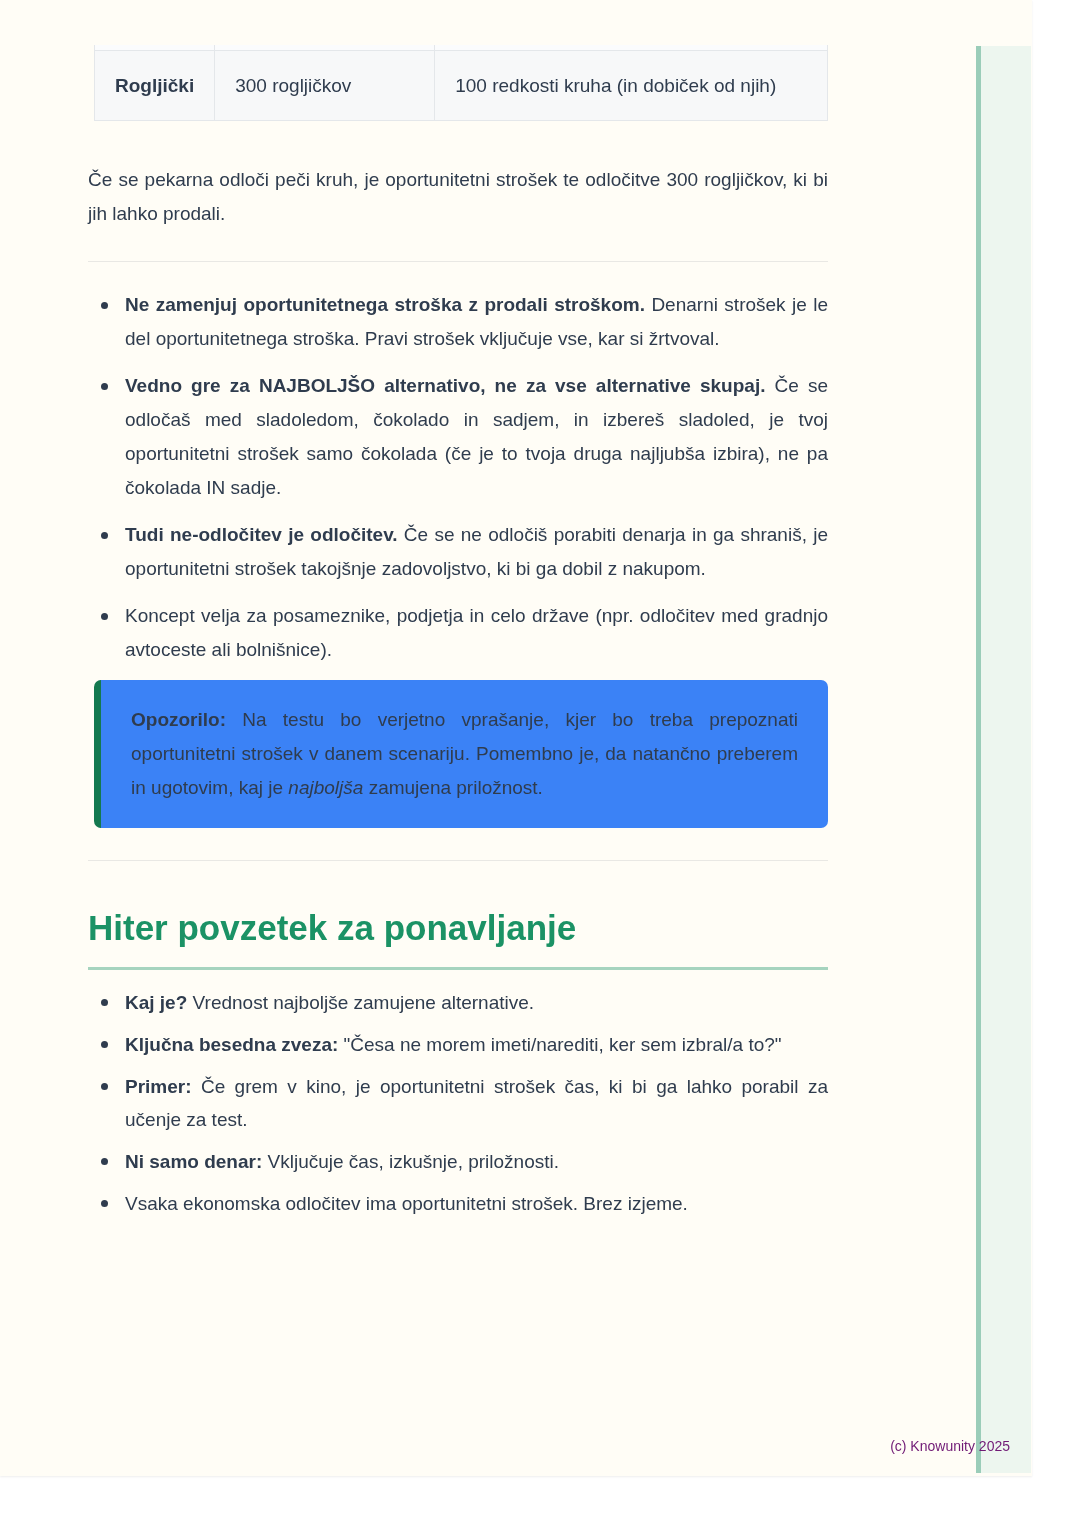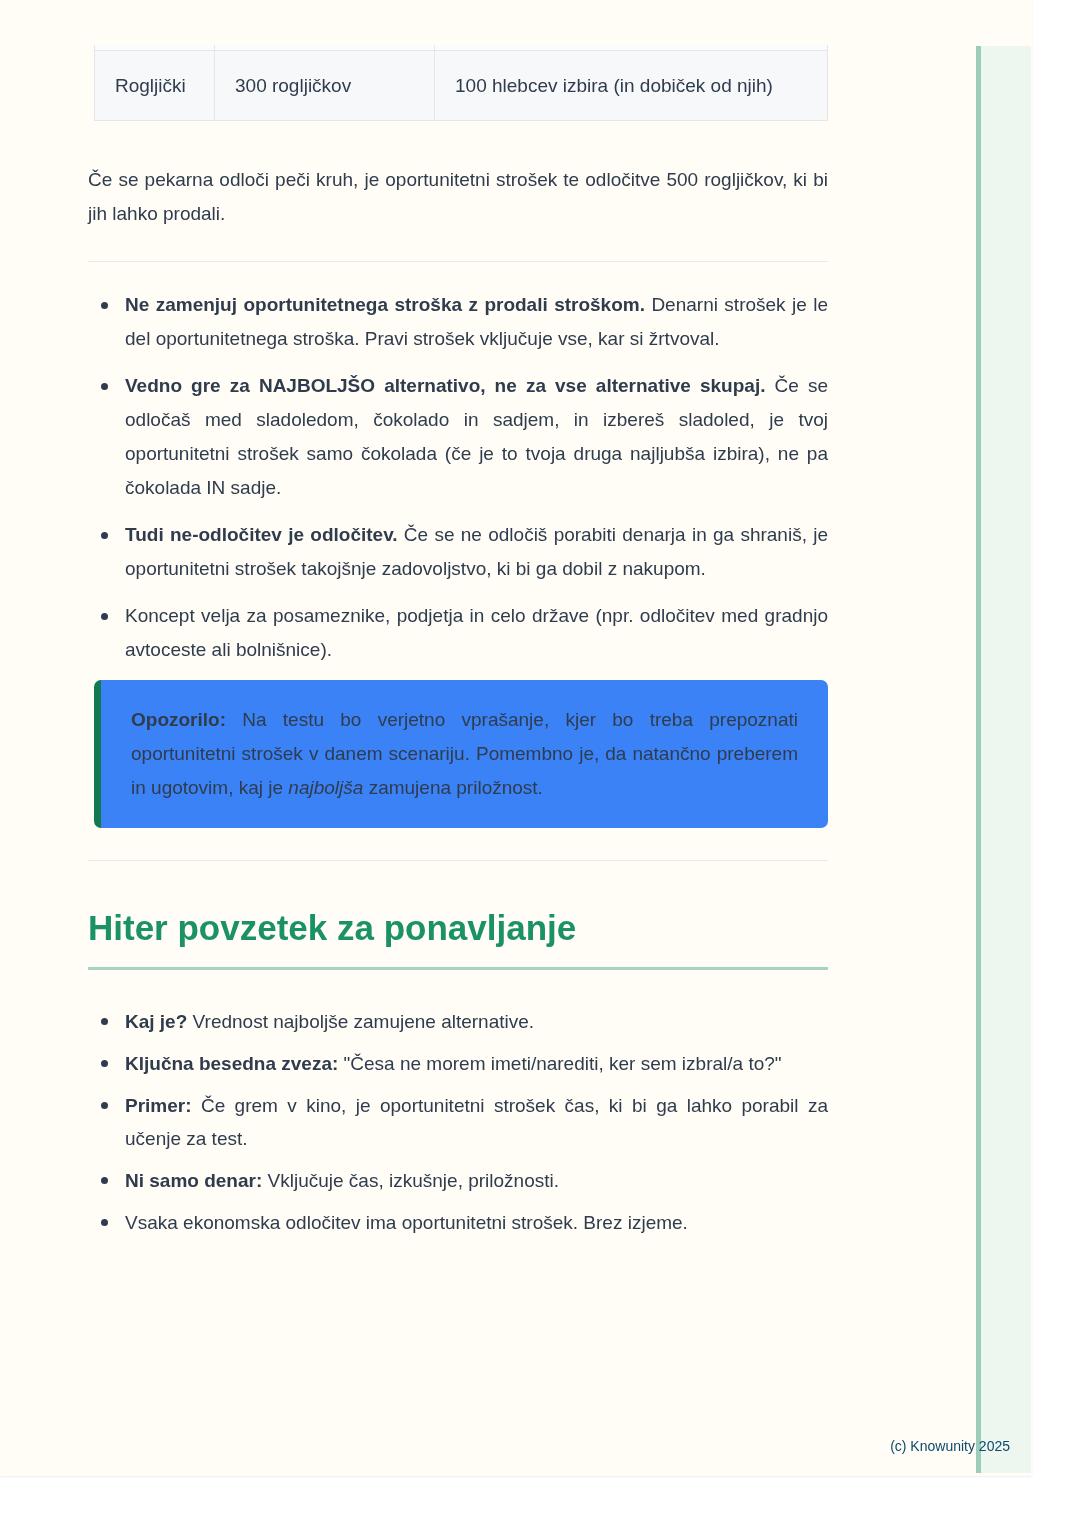--- a/index.html
+++ b/index.html
@@ -14,55 +14,55 @@
     background:#edf6ef; border-left:5px solid #9bcdb9;
   }
   .content { position:absolute; left:88px; top:0; width:740px; color:#2f3c4e; font-size:19px; }
 
   
   .table-clip { margin-top:45px; margin-left:6px; width:734px; height:82px; overflow:hidden; }
   table.data-table { border-collapse:collapse; width:734px; margin-top:-12px; background:#f7f8f9; }
   table.data-table td { border:1px solid #e4e7ea; padding:0 20px; vertical-align:middle; }
   tr.cut-row td { height:17px; background:#fbfcfd; }
   tr.main-row td { height:70px; }
-  td.c1 { width:120px; font-weight:normal; }
+  td.c1 { width:120px; font-weight:bold; }
   td.c2 { width:220px; }
 
   .para { margin-top:36px; line-height:34px; text-align:justify; }
 
   .divider { margin-top:30px; border:none; border-top:1px solid #e9e8e4; height:0; }
   .divider2 { margin-top:32px; border:none; border-top:1px solid #e9e8e4; height:0; }
 
   h1.section-title {
     margin-top:38px; font-size:35px; font-weight:700; color:#1b9265;
     line-height:45px; padding-bottom:17px; border-bottom:3px solid #a6d4bf;
   }
   h1.section-title.second { margin-top:44px; }
 
   ul.bullets { margin-top:26px; list-style:none; text-align:justify; }
   ul.bullets li { position:relative; padding-left:37px; line-height:34px; margin-bottom:13px; }
   ul.bullets li::before {
     content:""; position:absolute; left:13px; top:14px;
     width:7px; height:7px; border-radius:50%; background:#2f3c4e;
   }
-  ul.bullets.compact { margin-top:35px; }
+  ul.bullets.compact { margin-top:16px; }
   ul.bullets.compact li { margin-bottom:9px; line-height:33px; }
   ul.bullets.compact li::before { top:13px; }
   .b { font-weight:bold; }
   .it { font-style:italic; }
 
   .callout {
     margin-top:8px; margin-left:6px; width:734px;
     background:#3b82f6; border-left:7px solid #14794f; border-radius:7px;
     padding:23px 30px 23px 30px; line-height:34px; text-align:justify;
   }
 
   .watermark {
     position:absolute; top:1438px; right:22px;
-    font-size:14px; color:#0c4a6e; z-index:2;
+    font-size:14px; color:#701a75; z-index:2;
   }
 </style>
 </head>
 <body>
 
 <div class="page">
   <div class="green-strip"></div>
 
   <div class="content">
 
@@ -70,27 +70,27 @@
       <table class="data-table">
         <tbody>
           <tr class="cut-row">
             <td class="c1"></td>
             <td class="c2"></td>
             <td class="c3"></td>
           </tr>
           <tr class="main-row">
             <td class="c1">Rogljički</td>
             <td class="c2">300 rogljičkov</td>
-            <td class="c3">100 hlebcev izbira (in dobiček od njih)</td>
+            <td class="c3">100 redkosti kruha (in dobiček od njih)</td>
           </tr>
         </tbody>
       </table>
     </div>
 
-    <p class="para">Če se pekarna odloči peči kruh, je oportunitetni strošek te odločitve 500 rogljičkov, ki bi jih lahko prodali.</p>
+    <p class="para">Če se pekarna odloči peči kruh, je oportunitetni strošek te odločitve 300 rogljičkov, ki bi jih lahko prodali.</p>
 
     <hr class="divider">
 
 
     <ul class="bullets">
       <li><span class="b">Ne zamenjuj oportunitetnega stroška z prodali stroškom.</span><span> Denarni strošek je le del oportunitetnega stroška. Pravi strošek vključuje vse, kar si žrtvoval.</span></li>
       <li><span class="b">Vedno gre za NAJBOLJŠO alternativo, ne za vse alternative skupaj.</span><span> Če se odločaš med sladoledom, čokolado in sadjem, in izbereš sladoled, je tvoj oportunitetni strošek samo čokolada (če je to tvoja druga najljubša izbira), ne pa čokolada IN sadje.</span></li>
       <li><span class="b">Tudi ne-odločitev je odločitev.</span><span> Če se ne odločiš porabiti denarja in ga shraniš, je oportunitetni strošek takojšnje zadovoljstvo, ki bi ga dobil z nakupom.</span></li>
       <li><span class="b"></span><span>Koncept velja za posameznike, podjetja in celo države (npr. odločitev med gradnjo avtoceste ali bolnišnice).</span></li>
     </ul>

